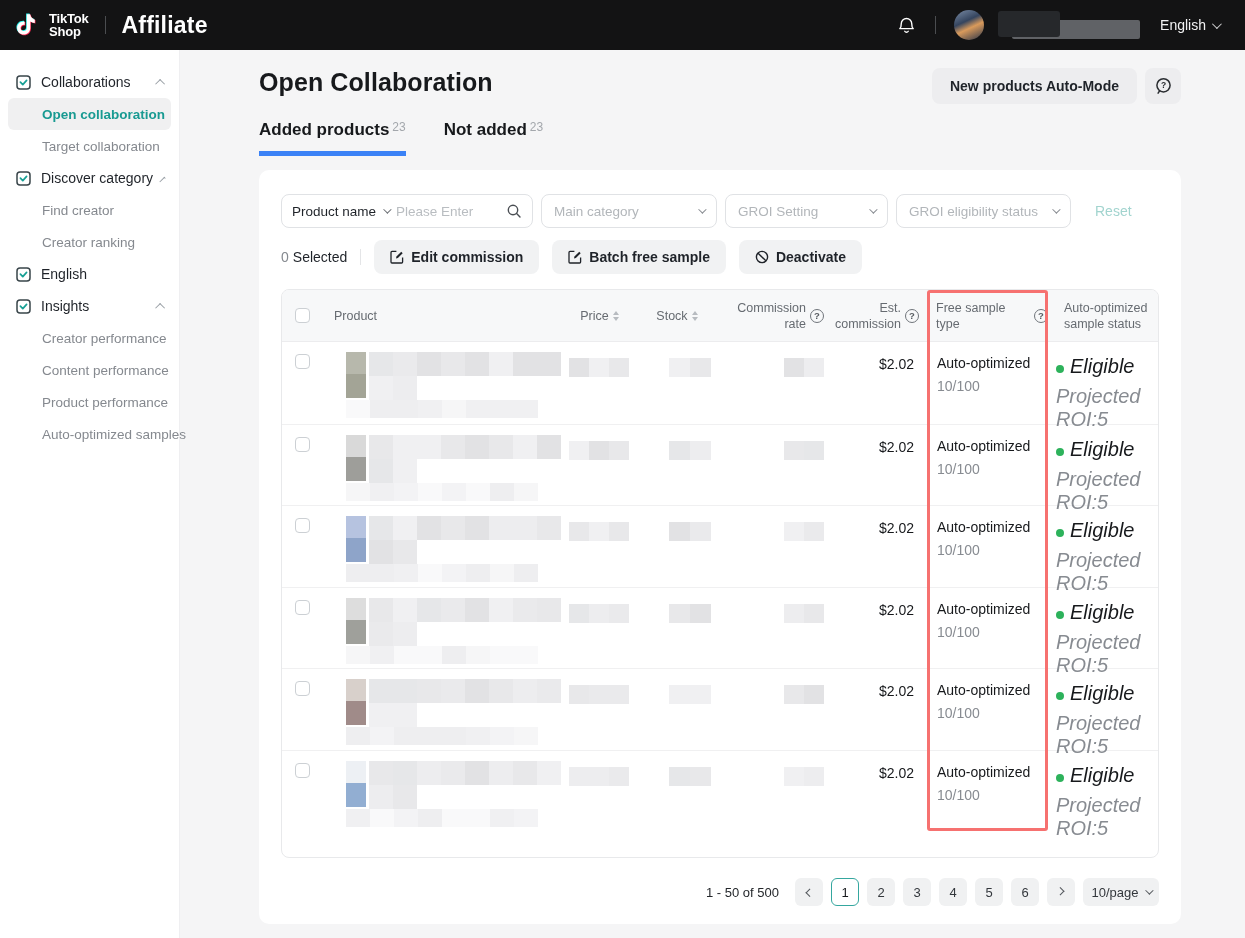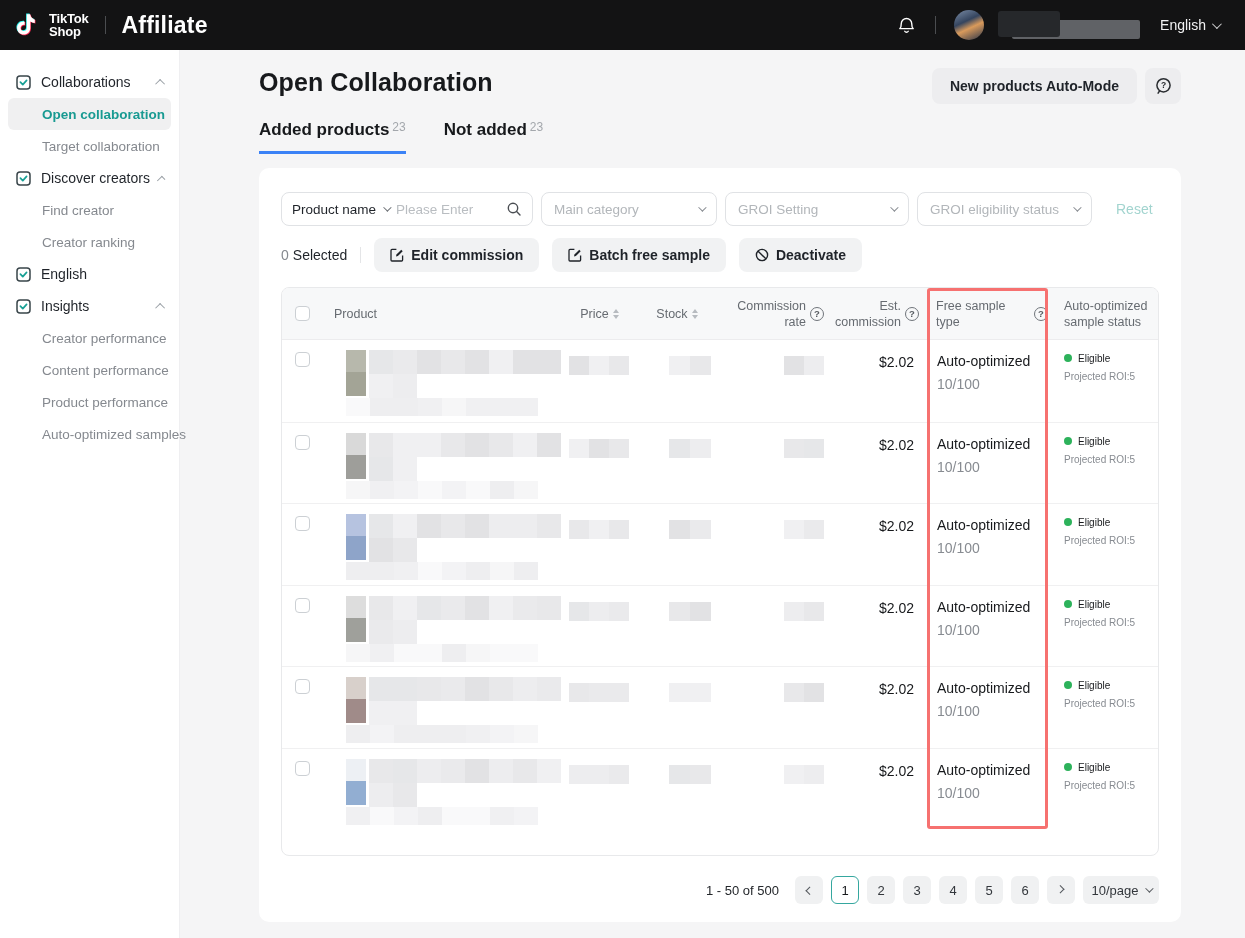--- a/index.html
+++ b/index.html
@@ -43,21 +43,21 @@
   .page-title { font-size:25px; font-weight:700; color:#17191c; letter-spacing:0.1px; }
   .head-actions { display:flex; gap:8px; }
   .btn-gray { height:36px; border:none; background:#ededef; border-radius:8px; padding:0 18px;
               font-family:"Liberation Sans",sans-serif; font-size:14px; font-weight:700; color:#1f2329; cursor:pointer;
               display:flex; align-items:center; }
   .btn-icon { width:36px; padding:0; justify-content:center; }
 
   .tabs { margin:16px 64px 0 79px; display:flex; gap:38px; }
   .tab { font-size:17px; font-weight:700; color:#17191c; padding-bottom:11px; cursor:pointer; position:relative; }
   .tab .tab-count { font-size:12px; font-weight:400; color:#a3a7ac; margin-left:3px; position:relative; top:-4px; }
-  .tab.active { border-bottom:3px solid #3b82f6;text-align:right; }
+  .tab.active { border-bottom:5px solid #3b82f6;text-align:right; }
 
   
   .card { margin:14px 64px 0 79px; width:922px; background:#fff; border-radius:10px; padding:24px 22px 18px 22px; }
 
   .filters { display:flex; align-items:center; gap:8px; }
   .search-combo { width:252px; height:34px; border:1px solid #e0e2e5; border-radius:8px;
                   display:flex; align-items:center; padding:0 10px; gap:7px; background:#fff; }
   .search-combo .sc-label { font-size:13.5px; color:#1f2329; }
   .search-combo .chev { color:#6a6e74; width:6px; height:6px; }
   .search-combo .sc-ph { flex:1; font-size:13.5px; color:#b9bdc1; }
@@ -103,21 +103,21 @@
              display:inline-flex; align-items:center; justify-content:center; flex:0 0 14px; font-weight:700; }
   .checkbox { width:15px; height:15px; border:1.5px solid #ccd0d4; border-radius:4px; background:#fff; display:inline-block; cursor:pointer; }
 
   .trow { height:81.5px; display:flex; border-top:1px solid #f0f0f1; }
   .trow:first-child { border-top:none; }
   .td { position:relative; }
   .td.c-select { display:flex; justify-content:center; align-items:flex-start; padding-top:12px; }
   .est-val { padding-top:14px; text-align:right; padding-right:13px; font-size:14px; color:#17191c; }
   .free-cell { padding:13px 0 0 10px; font-size:14px; }
   .free-cell .l2 { margin-top:7px; color:#878b91; }
-  .status-cell { padding:13px 0 0 16px; font-size:10px; }
+  .status-cell { padding:13px 0 0 8px; font-size:20px;font-style:italic; }
   .status-cell .dot { display:inline-block; width:8px; height:8px; border-radius:50%; background:#2db25b; margin-right:6px; }
   .status-cell .l2 { margin-top:7px; color:#878b91; }
   .blur-block { display:flex; margin-top:16px; margin-left:auto; }
   .c-price .blur-block { margin-right:8px; }
   .c-stock .blur-block { margin-right:6px; }
   .c-comm .blur-block { margin-right:8px; }
 
   .highlight-box { position:absolute; left:645px; top:0; width:121px; height:541px;
                    border:3px solid #f67170; border-radius:3px; pointer-events:none; z-index:5; }
 
@@ -190,21 +190,21 @@
     <div class="side-item child">
       <span class="lbl">Target collaboration</span>
     </div>
     <div class="side-item parent">
       <span class="side-icon">
         <svg width="15" height="15" viewBox="0 0 15 15" fill="none">
           <rect x="1" y="1" width="13" height="13" rx="3" stroke="#39454a" stroke-width="1.5"></rect>
           <path d="M4.4 7.2l2.4 2.4 3.8-4.2" stroke="#18a095" stroke-width="1.7" fill="none" stroke-linecap="round" stroke-linejoin="round"></path>
         </svg>
       </span>
-      <span class="lbl">Discover creators</span>
+      <span class="lbl">Discover category</span>
       <span class="chev up"></span>
     </div>
     <div class="side-item child">
       <span class="lbl">Find creator</span>
     </div>
     <div class="side-item child">
       <span class="lbl">Creator ranking</span>
     </div>
     <div class="side-item parent">
       <span class="side-icon">
@@ -268,21 +268,21 @@
         <svg width="16" height="16" viewBox="0 0 16 16" fill="none" stroke="#4a4e53" stroke-width="1.4" stroke-linecap="round" style="cursor:pointer;">
           <circle cx="7" cy="7" r="4.7"></circle>
             <path d="M10.6 10.6L14 14"></path>
         </svg>
       </div>
       <span id="filter-selects" style="display:flex;gap:8px;">
           <div class="f-select" style="width: 176px;">
             <span>Main category</span>
             <span class="chev down"></span>
           </div>
-          <div class="f-select" style="width: 184px;">
+          <div class="f-select" style="width: 163px;">
             <span>GROI Setting</span>
             <span class="chev down"></span>
           </div>
           <div class="f-select" style="width: 175px;">
             <span>GROI eligibility status</span>
             <span class="chev down"></span>
           </div>
         </span>
       <span class="reset-link">Reset</span>
     </div>

